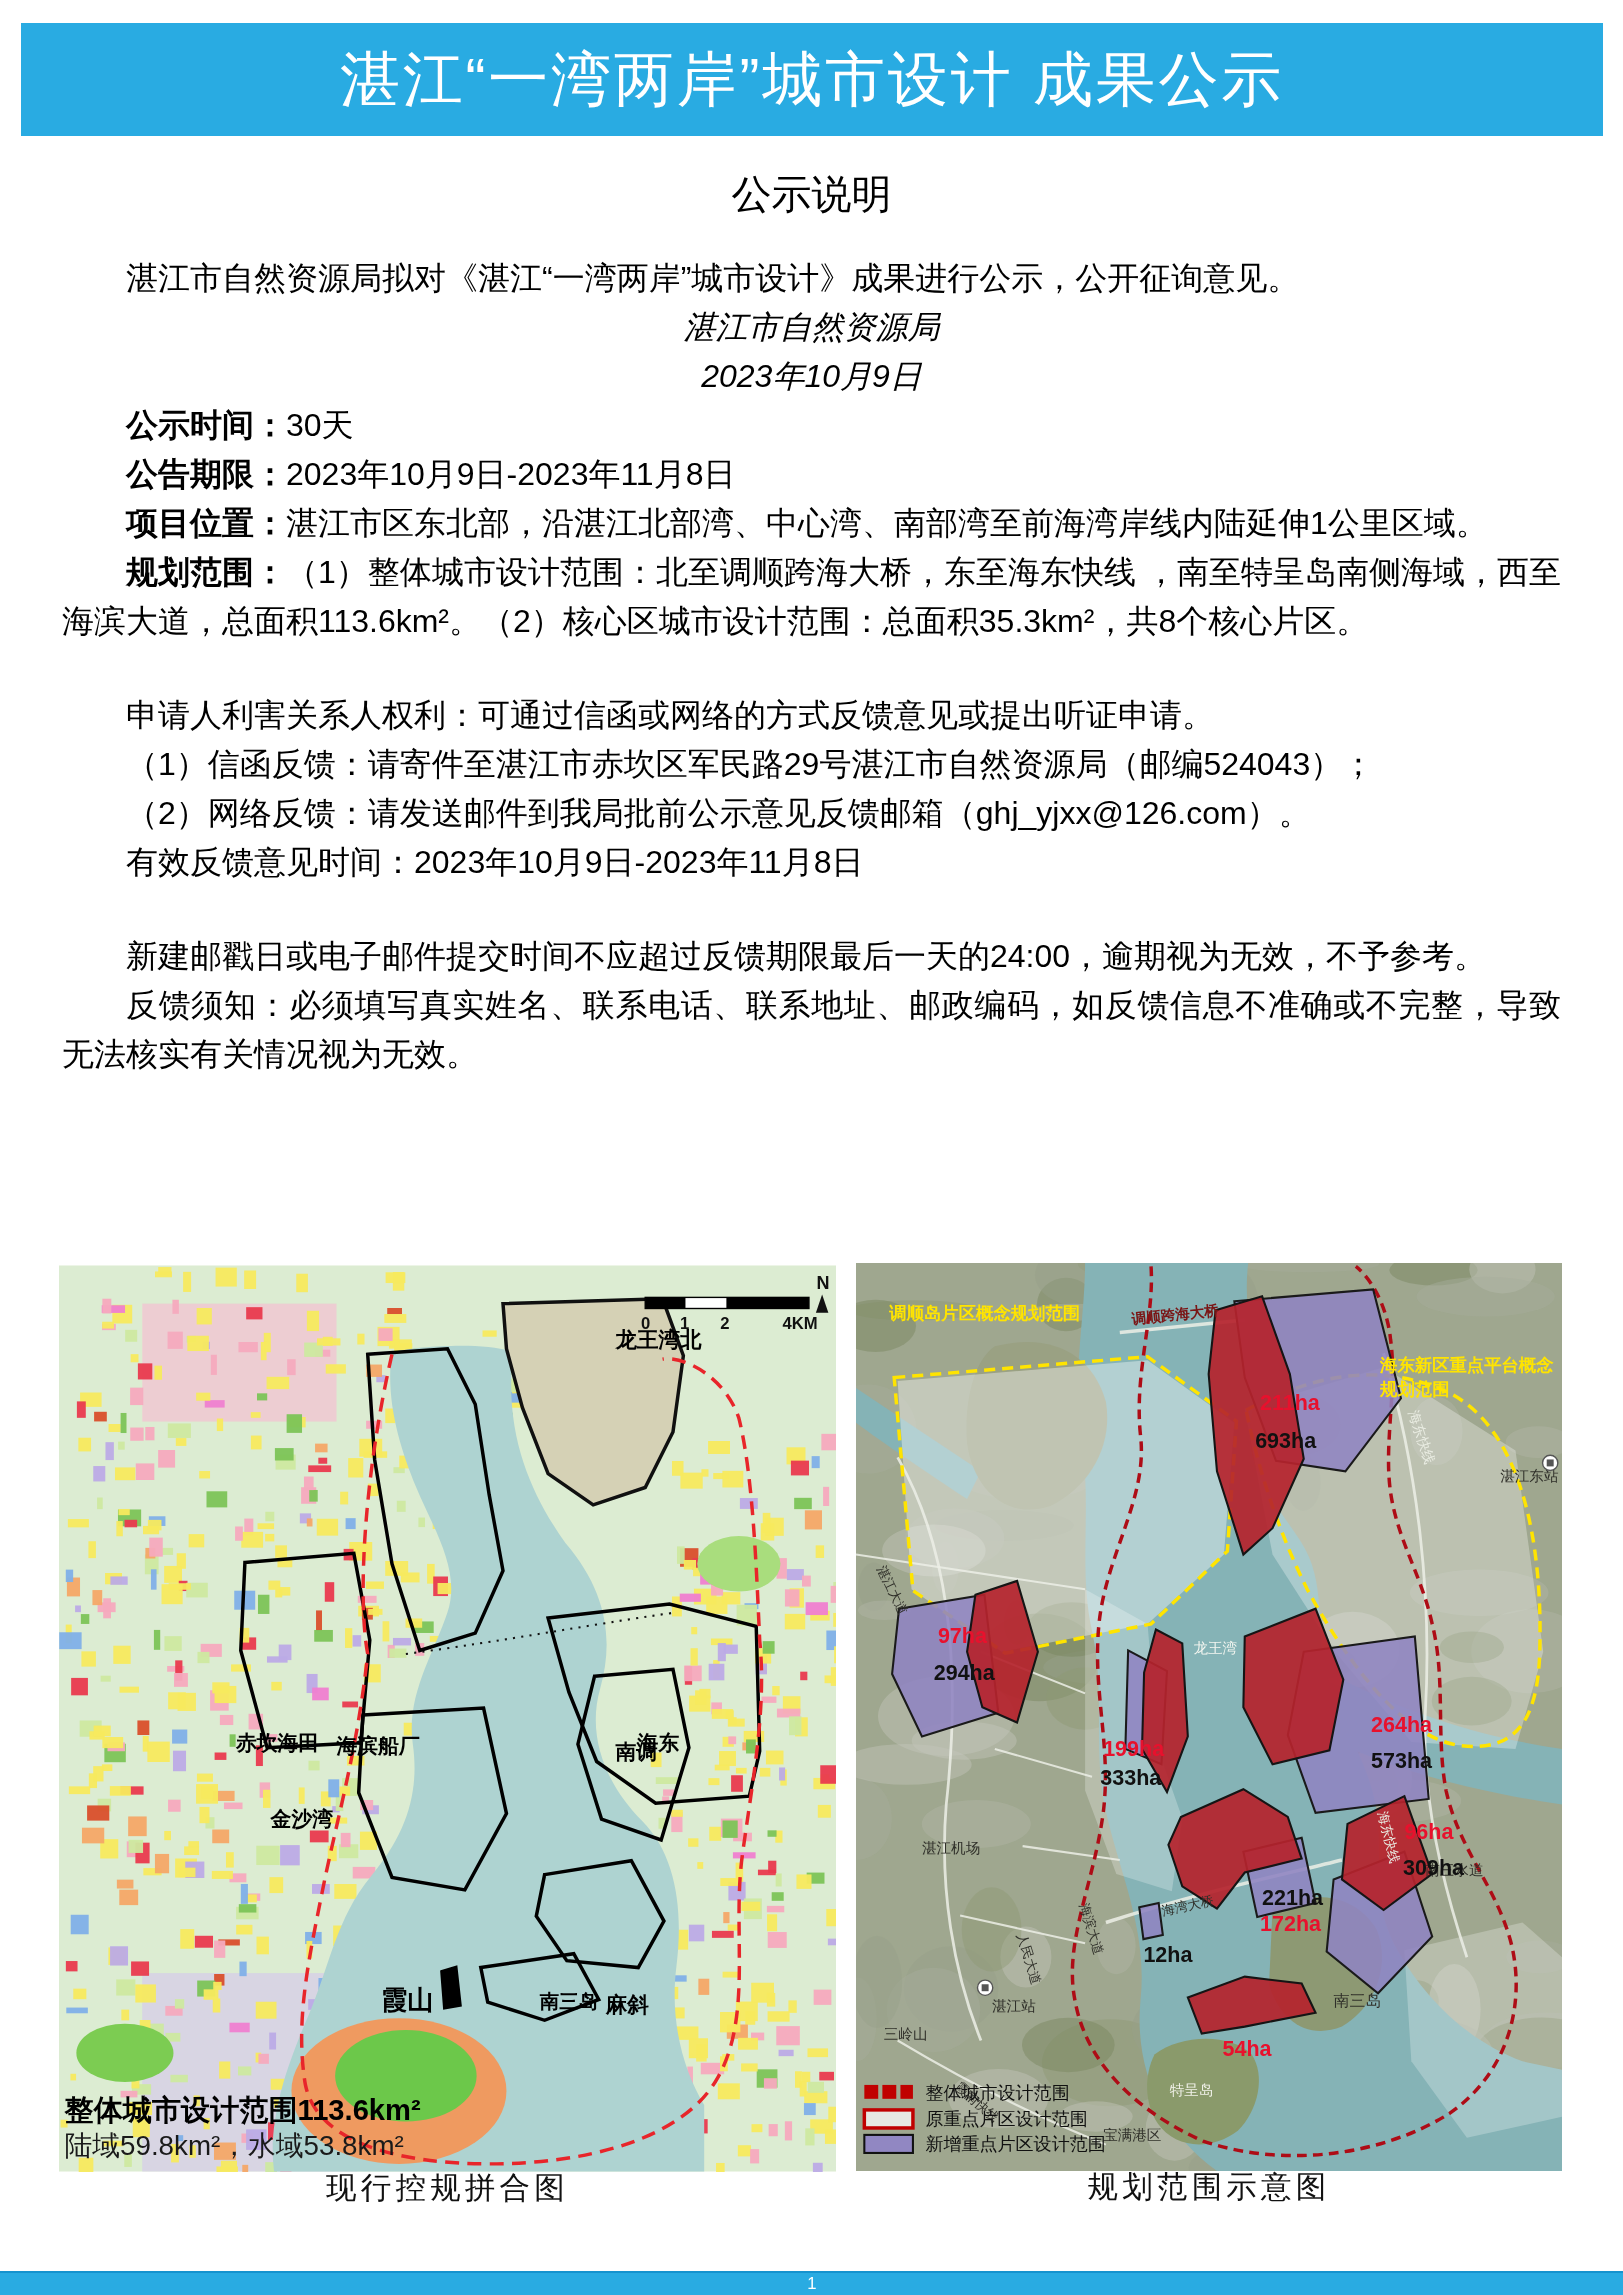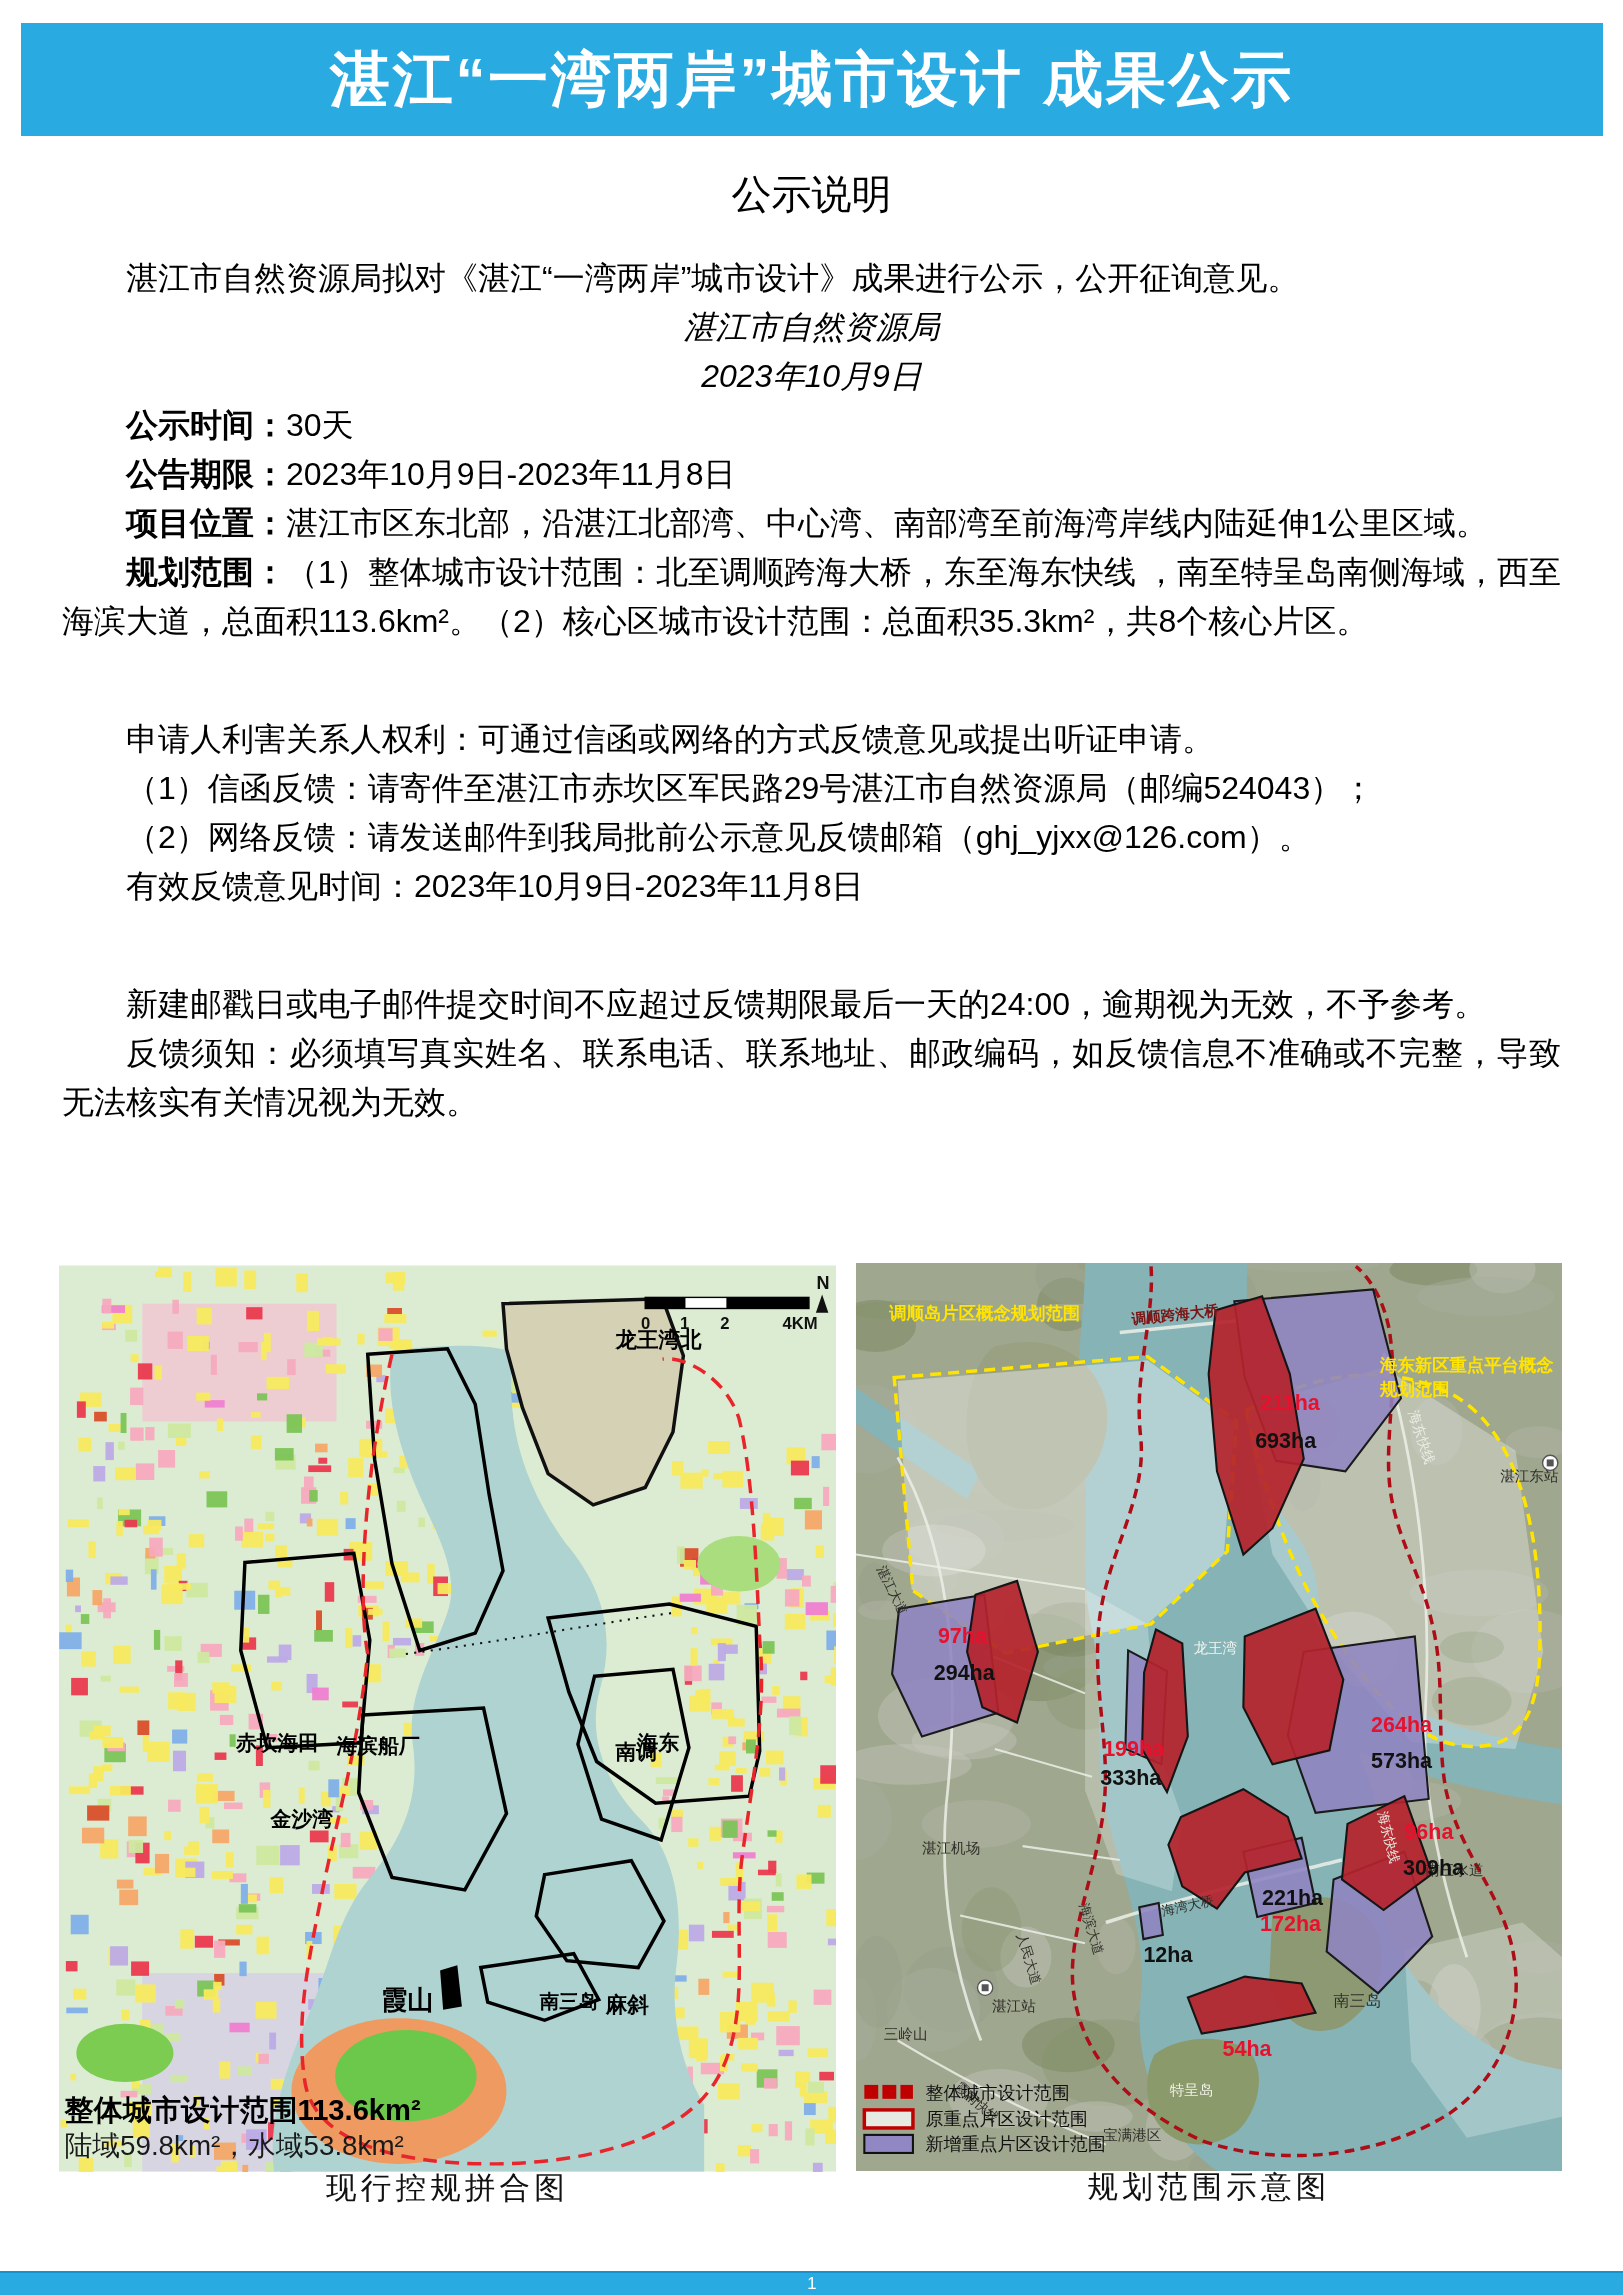--- a/index.html
+++ b/index.html
@@ -1,26 +1,26 @@
 <!DOCTYPE html>
 <html style="font-size:11px"><head>
 <meta charset="utf-8">
 <style>
   html,body{margin:0;padding:0;background:#888;}
   #page{position:relative;width:1624px;height:2295px;background:#ffffff;overflow:hidden;
         font-family:"Liberation Sans","DejaVu Sans",sans-serif;color:#000;}
   .banner{position:absolute;left:21px;top:23px;width:1582px;height:113px;background:#29abe2;}
   .banner-title{width:100%;height:113px;line-height:113px;text-align:center;color:#fff;
-        font-size:60px;font-weight:bold;letter-spacing:2.8px;white-space:nowrap;}
+        font-size:60px;font-weight:normal;letter-spacing:2.8px;white-space:nowrap;}
   .notice{position:absolute;left:62px;top:165px;width:1499px;}
   .notice h1{margin:0 0 30.5px 0;text-align:center;font-size:40px;font-weight:normal;line-height:58px;}
   .notice p{margin:0;font-size:32px;line-height:49px;text-align:justify;}
   .notice p.ind{text-indent:2em;}
   .notice p.right{text-align:center;font-style:italic;}
-  .notice p.gap{margin-top:69px;}
+  .notice p.gap{margin-top:45px;}
   .notice b{font-weight:bold;}
   .mapbox{position:absolute;}
   #leftmap{left:59px;top:1265px;}
   #rightmap{left:856px;top:1263px;}
   .caption{position:absolute;text-align:center;font-size:30.5px;color:#111;letter-spacing:4.2px;}
   #cap-left{left:59px;top:2168px;width:777px;}
   #cap-right{left:856px;top:2167px;width:706px;}
   .pagebar{position:absolute;left:0;top:2271px;width:1624px;height:24px;background:#29abe2;
         border-top:2.8px solid #1693cf;box-sizing:border-box;text-align:center;}
   .pagebar span{color:#fff;font-size:16.7px;line-height:21px;}

